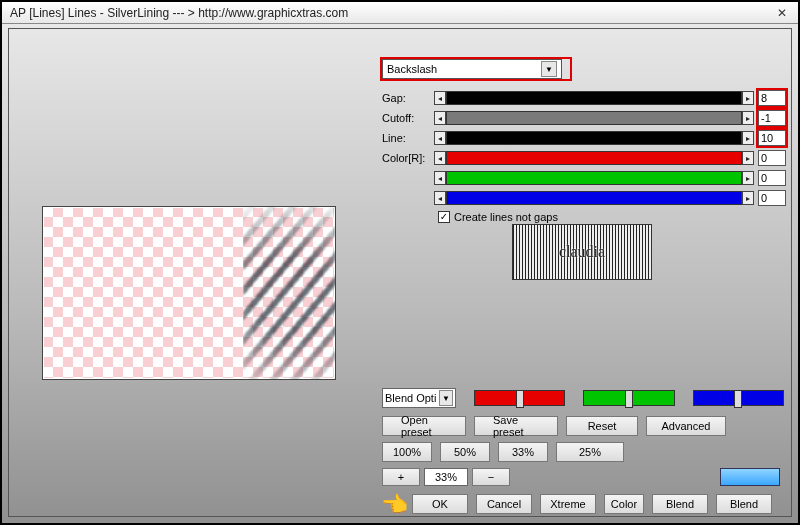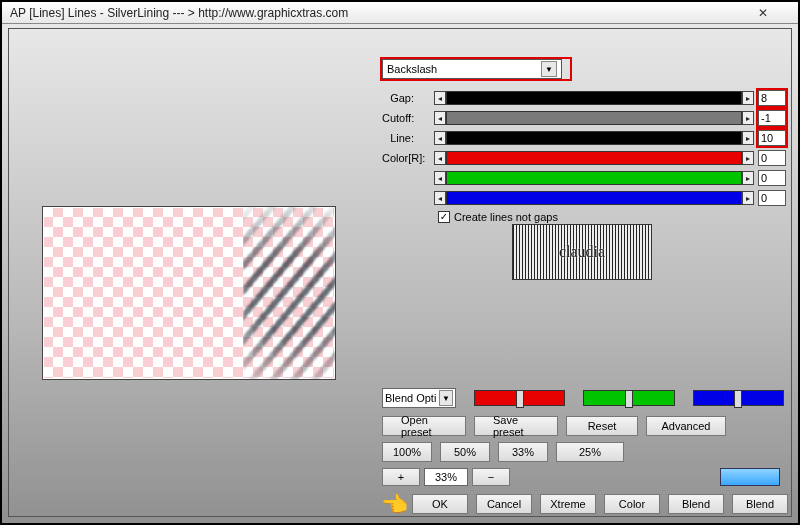--- a/index.html
+++ b/index.html
@@ -11,21 +11,21 @@
     width: 800px;
     height: 525px;
     overflow: hidden;
     border: 2px solid #000;
   }
   .titlebar {
     height: 22px;
     background: linear-gradient(#fff, #e8e8e8);
     display: flex;
     align-items: center;
-    padding: 0 22px 0 8px;
+    padding: 0 3px 0 8px;
     color: #222;
     font-size: 12px;
     border-bottom: 1px solid #888;
   }
   .titlebar .spacer { flex: 1; }
   .close-btn {
     width: 26px;
     height: 18px;
     display: flex;
     align-items: center;
@@ -62,21 +62,21 @@
     position:absolute;
     left:200px; top:-20px;
     width:120px; height:220px;
     background: repeating-linear-gradient(130deg, rgba(40,50,60,0.7) 0 6px, rgba(40,50,60,0) 6px 16px);
     filter: blur(1px);
     mask-image: radial-gradient(circle at 40% 50%, #000 30%, transparent 80%);
   }
   
   .controls { position: absolute; left: 380px; right: 12px; top: 26px; }
   .row { display: flex; align-items: center; margin-bottom: 2px; height: 18px; }
-  .row .lbl { width: 52px; text-align: right; padding-right: 20px; color:#000; }
+  .row .lbl { width: 52px; text-align: left; padding-right: 20px; color:#000; }
   .slider {
     position: relative;
     flex: 1;
     height: 14px;
     display: flex;
     align-items: center;
   }
   .slider .arrow {
     width: 12px; height: 14px;
     background: #eee;
@@ -313,17 +313,17 @@
   </div>
 
   <div class="swatch" style="right:18px; top:444px;"></div>
 
   <span class="hand" style="top:468px;">👉</span>
 
   <div class="btn-row" style="left:410px; top:470px;">
     <div class="btn" style="width:56px">OK</div>
     <div class="btn" style="width:56px">Cancel</div>
     <div class="btn" style="width:56px">Xtreme</div>
-    <div class="btn" style="width:56px">Color</div>
+    <div class="btn" style="width:40px">Color</div>
     <div class="btn" style="width:56px">Blend</div>
     <div class="btn" style="width:56px">Blend</div>
   </div>
 </div>
 
 </body></html>

